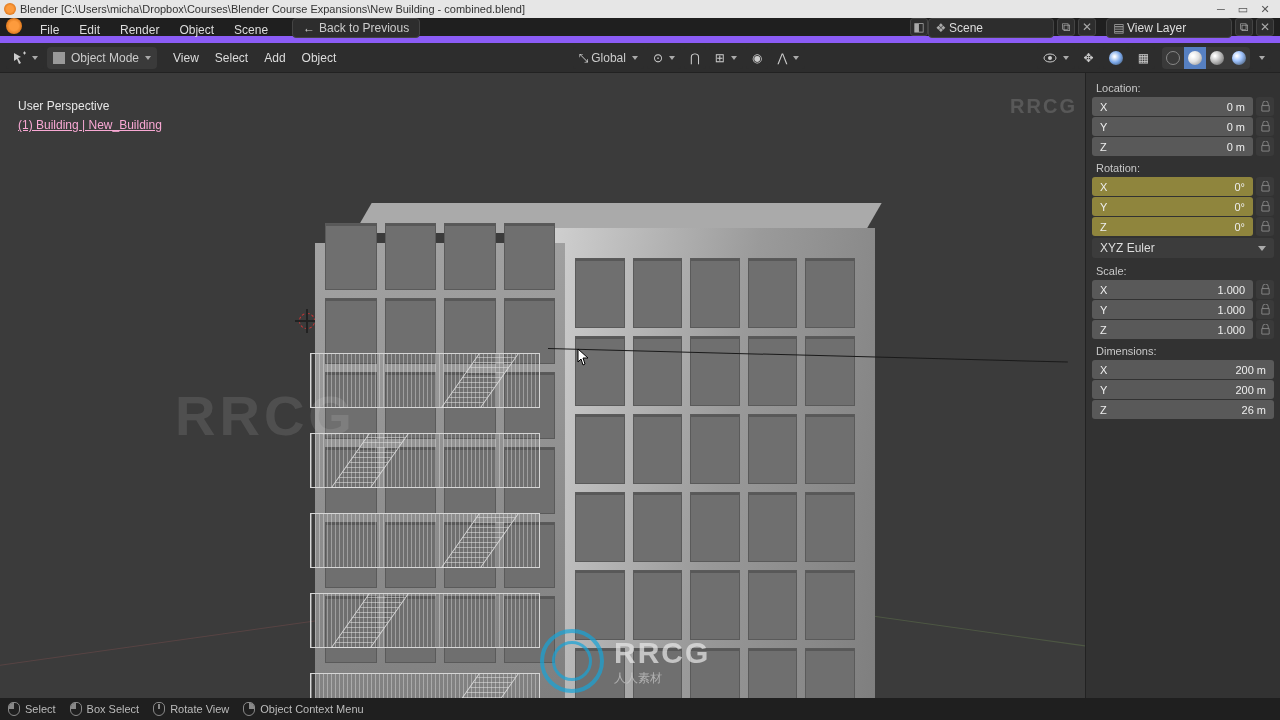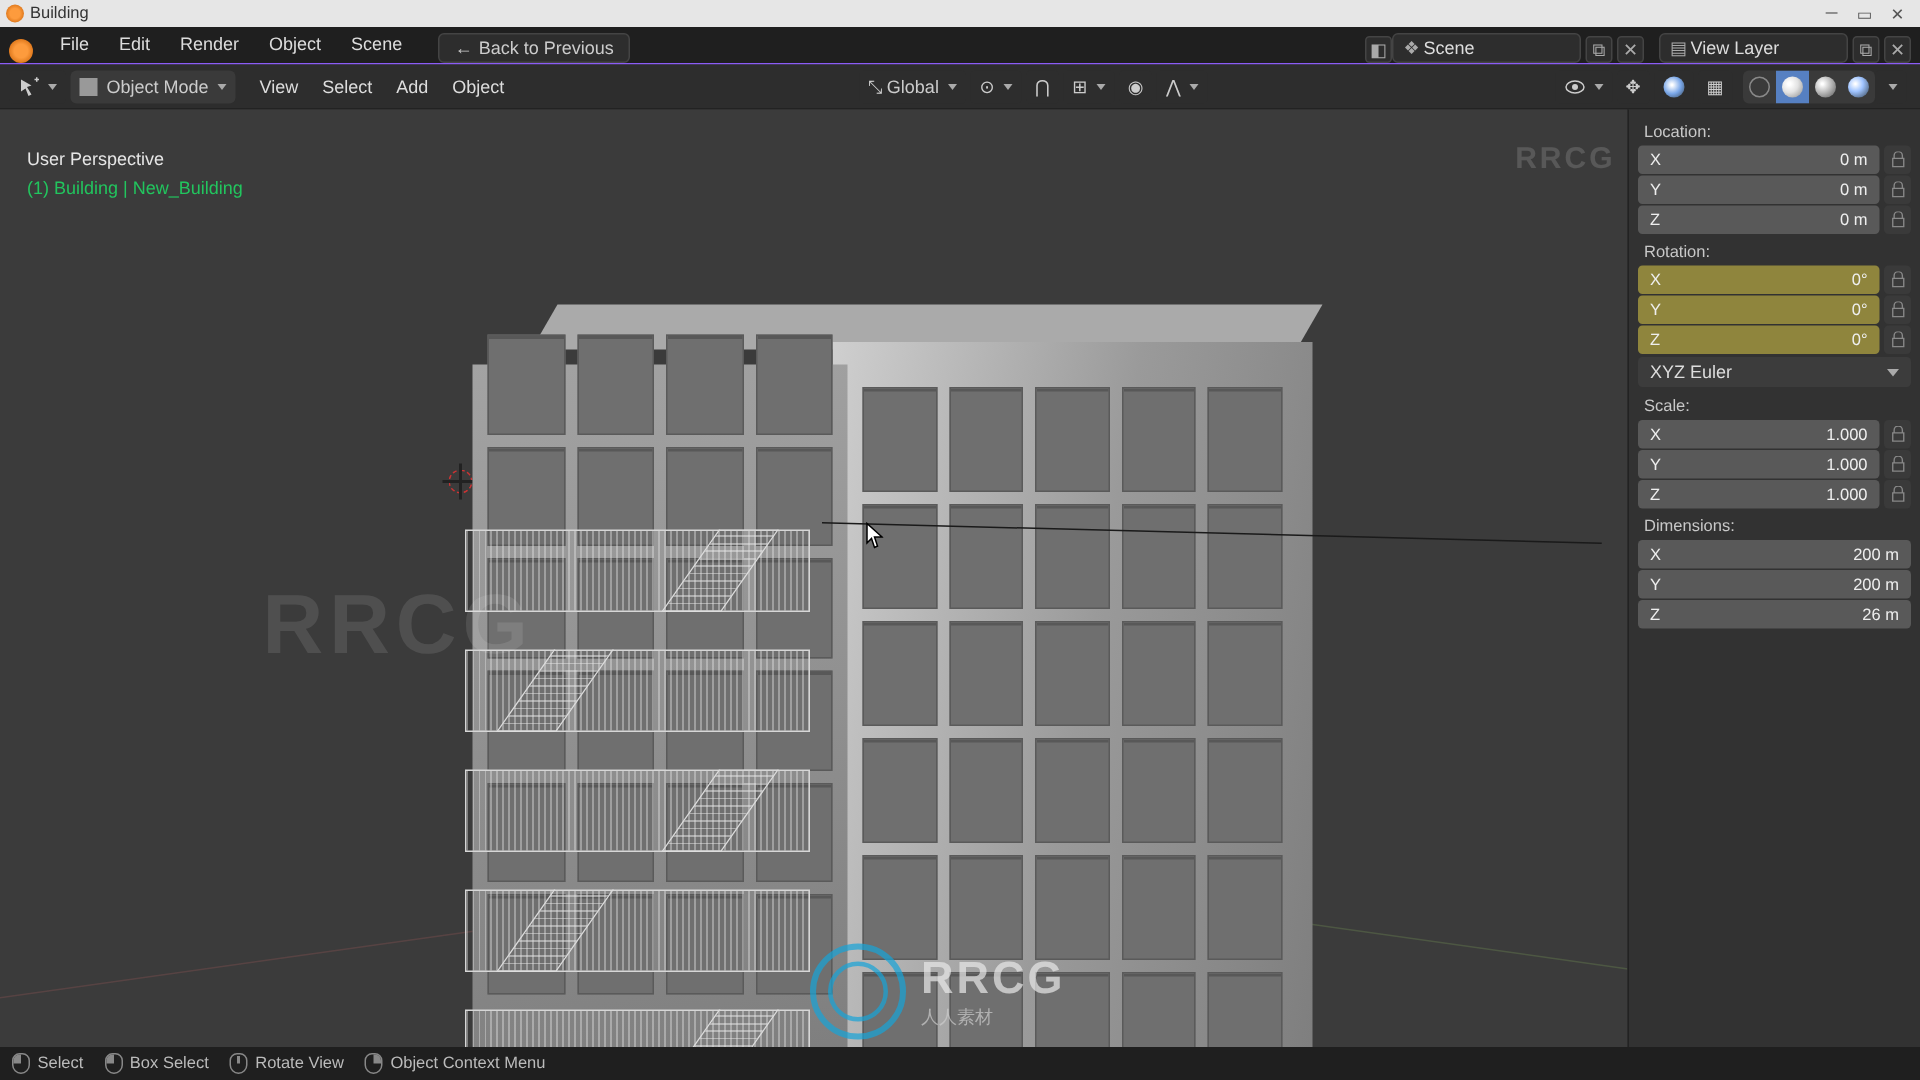--- a/index.html
+++ b/index.html
@@ -5,21 +5,21 @@
   * { margin: 0; padding: 0; box-sizing: border-box; font-family: "Segoe UI", Arial, sans-serif; user-select: none; }
   body { width: 1280px; height: 720px; background: #393939; color: #ccc; font-size: 12px; overflow: hidden; position: relative; }
 
   
   .titlebar { height: 18px; background: #e6e6e6; color: #333; display: flex; align-items: center; padding: 0 4px; font-size: 11px; }
   .titlebar .blender-logo { width: 12px; height: 12px; background: radial-gradient(circle, #fd9b3d 40%, #e07a1e 70%); border-radius: 50%; margin-right: 4px; display: inline-block; }
   .titlebar .spacer { flex: 1; }
   .titlebar .win-btn { width: 22px; height: 14px; display: flex; align-items: center; justify-content: center; color: #555; }
 
   
-  .topmenu { height: 25px; background: #1f1f1f; display: flex; align-items: flex-end; padding: 0 6px; border-bottom: 1px solid #8b5cf6; }
+  .topmenu { height: 25px; background: #1f1f1f; display: flex; align-items: flex-start; padding: 0 6px; border-bottom: 7px solid #8b5cf6; }
   .topmenu .blender-logo2 { width: 16px; height: 16px; background: radial-gradient(circle, #fd9b3d 40%, #e07a1e 70%); border-radius: 50%; margin-right: 8px; }
   .topmenu .menu-item { padding: 0 10px; line-height: 25px; color: #ddd; }
   .back-btn { background: #2d2d2d; border: 1px solid #444; border-radius: 4px; padding: 2px 10px; margin-left: 14px; display: flex; align-items: center; gap: 4px; }
   .topmenu .spacer { flex: 1; }
   .field-scene, .field-layer { display: flex; align-items: center; background: #2d2d2d; border: 1px solid #444; border-radius: 4px; height: 20px; padding: 0 4px; }
   .field-scene .icon-box, .field-layer .icon-box { width: 16px; height: 16px; display: flex; align-items: center; justify-content: center; color: #aaa; }
   .field-scene input, .field-layer input { background: transparent; border: none; color: #ddd; width: 100px; outline: none; font-size: 12px; }
   .sq-btn { width: 18px; height: 18px; background: #2d2d2d; border: 1px solid #444; border-radius: 3px; margin-left: 3px; display: flex; align-items: center; justify-content: center; color: #aaa; }
 
   
@@ -36,21 +36,21 @@
   .orb { width: 14px; height: 14px; border-radius: 50%; background: radial-gradient(circle at 35% 35%, #fff 5%, #bbb 45%, #555 100%); }
   .orb.solid { background: radial-gradient(circle at 35% 35%, #fff 8%, #e2e2e2 45%, #888 100%); }
   .orb.wire { background: none; border: 1.5px solid #888; }
   .orb.rend { background: radial-gradient(circle at 35% 35%, #fff 3%, #a0c4ff 40%, #345 100%); }
 
   
   .main { display: flex; height: calc(100% - 18px - 25px - 30px - 22px); }
   .viewport { flex: 1; position: relative; background: #3b3b3b; overflow: hidden; }
   .vp-info { position: absolute; top: 24px; left: 18px; line-height: 1.6; }
   .vp-info .persp { color: #e6e6e6; }
-  .vp-info .obj { color: #22c55e; }
+  .vp-info .obj { color: #f9a8d4; text-decoration: underline; }
   .cursor3d { position: absolute; left: 295px; top: 236px; width: 24px; height: 24px; }
   .cursor3d::before { content: ""; position: absolute; inset: 4px; border: 1.5px dashed #c33; border-radius: 50%; }
   .cursor3d .hcross { position: absolute; left: 0; right: 0; top: 11px; height: 2px; background: #222; }
   .cursor3d .vcross { position: absolute; top: 0; bottom: 0; left: 11px; width: 2px; background: #222; }
 
   
   .building { position: absolute; left: 315px; top: 130px; width: 560px; height: 560px; }
   .bld-face { position: absolute; background: linear-gradient(135deg, #bcbcbc, #888); }
   .bld-roof { position: absolute; left: 48px; top: 0; width: 510px; height: 30px; background: #aaa; transform: skewX(-30deg); }
   .bld-side { left: 240px; top: 25px; width: 320px; height: 540px; background: linear-gradient(100deg, #cfcfcf 0%, #9a9a9a 50%, #7d7d7d 100%); }
@@ -103,21 +103,22 @@
   .mouse-icn.left::before { content: ""; position: absolute; left: 0; top: 0; width: 5px; height: 6px; background: #888; border-radius: 4px 0 0 0; }
   .mouse-icn.right::before { content: ""; position: absolute; right: 0; top: 0; width: 5px; height: 6px; background: #888; border-radius: 0 4px 0 0; }
   .mouse-icn.mid::before { content: ""; position: absolute; left: 4px; top: 1px; width: 2px; height: 5px; background: #888; }
   .statusbar .spacer { flex: 1; }
 </style>
 </head>
 <body>
 
 <div class="titlebar">
   <span class="blender-logo"></span>
-  <span>Building</span>&nbsp;
+  <span>Blender</span>&nbsp;
+  <span>[C:\Users\micha\Dropbox\Courses\Blender Course Expansions\New Building - combined.blend]</span>
   <span class="spacer"></span>
   <span class="win-btn">─</span>
   <span class="win-btn">▭</span>
   <span class="win-btn">✕</span>
 </div>
 
 <div class="topmenu">
   <span class="blender-logo2"></span>
   <span class="menu-item">File</span>
   <span class="menu-item">Edit</span>

